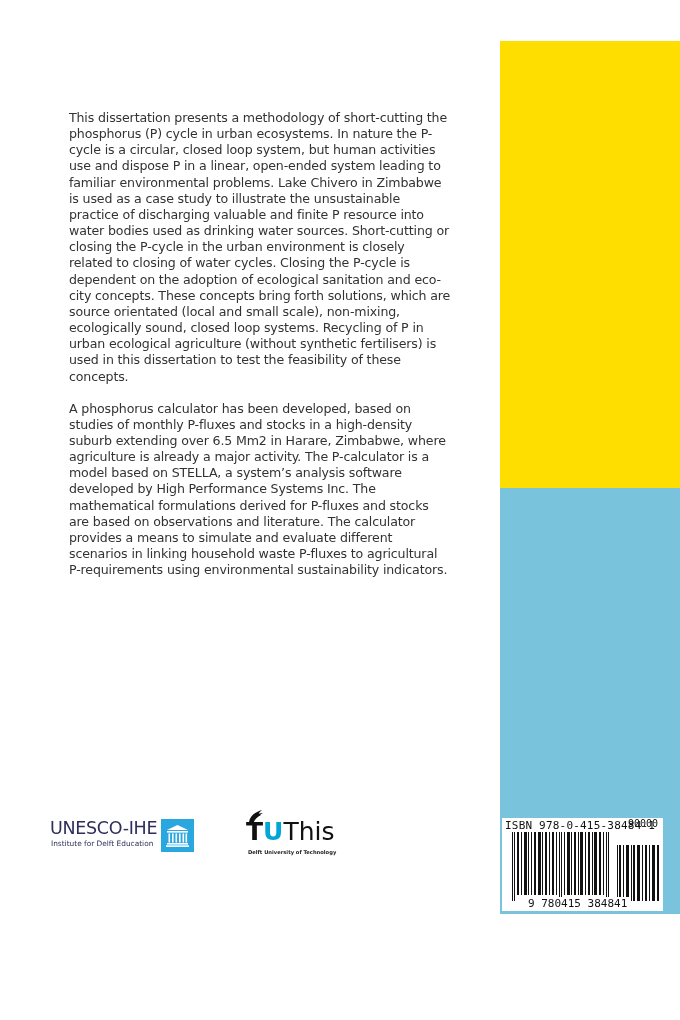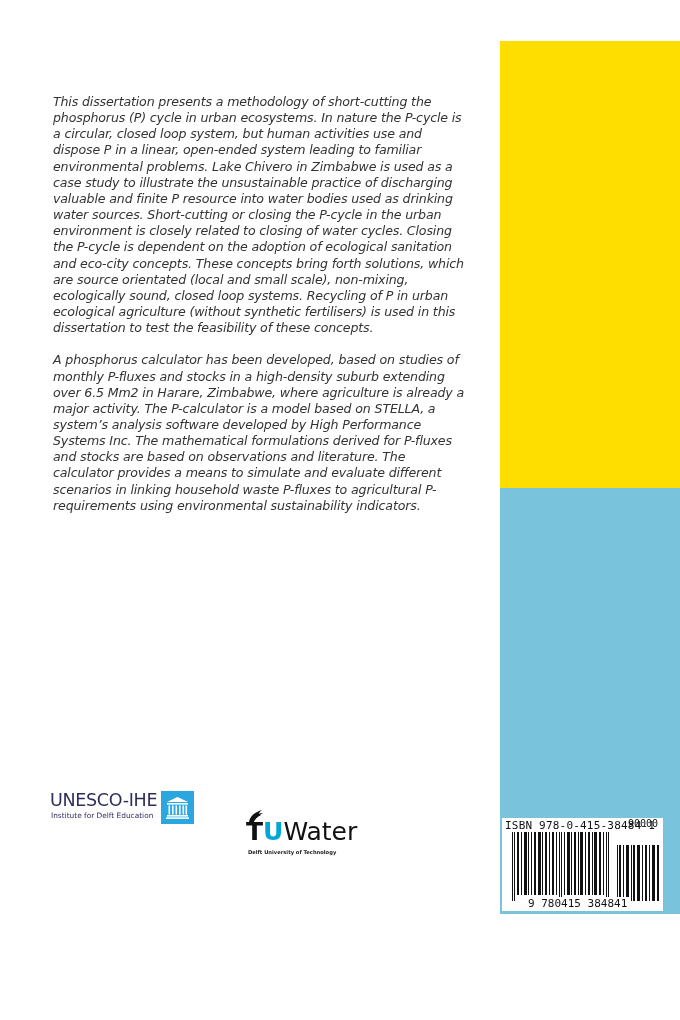--- a/index.html
+++ b/index.html
@@ -15,25 +15,25 @@
   }
   .blue-block {
     position:absolute; left:500px; top:488px; width:180px; height:426px;
     background:#79c4dc;
   }
   .blurb {
     position:absolute; left:53px; top:94px; width:415px;
     font-size:12.6px; line-height:16.15px; letter-spacing:-0.15px;
     color:#333333;
   }
-  .blurb p { margin:0;font-style:italic; }
+  .blurb p { margin:16px; }
   .blurb p + p { margin-top:16px; }
 
   
-  .unesco { position:absolute; left:50px; top:790px; width:146px; height:36px; }
+  .unesco { position:absolute; left:50px; top:818px; width:146px; height:36px; }
   .unesco-name {
     position:absolute; left:0; top:0;
     font-size:17.5px; letter-spacing:-0.3px; color:#2e2e5a; line-height:20px;
   }
   .unesco-sub {
     position:absolute; left:1px; top:21px;
     font-size:7.4px; color:#2e2e5a; line-height:10px; white-space:nowrap;
   }
   .unesco-box {
     position:absolute; left:111px; top:1px; width:33px; height:33px;
@@ -104,21 +104,21 @@
 </div>
 
 <div class="tudelft">
   <div class="tud-flame">
     <svg width="22" height="14" viewBox="0 0 22 14">
       <path d="M3 13 C4 7 9 3 16 1 C12 4 12 6 15 6 C11 8 9 10 8 13 Z" fill="#111"></path>
       <path d="M9 7 C11 5 14 4 17 4 C14 6 12 7 10 9 Z" fill="#111"></path>
     </svg>
   </div>
   <div class="tud-word">
-    <span class="tud-t">T</span><span class="tud-u">U</span><span class="tud-delft">Water</span>
+    <span class="tud-t">T</span><span class="tud-u">U</span><span class="tud-delft">This</span>
   </div>
   <div class="tud-sub">Delft University of Technology</div>
 </div>
 
 <div class="barcode-box">
   <div class="isbn-text">ISBN 978-0-415-38484-1</div>
   <div class="addon-text">90000</div>
   <div class="bars-main">
     <svg width="98" height="69" viewBox="0 0 98 69">
       <g fill="#111">

